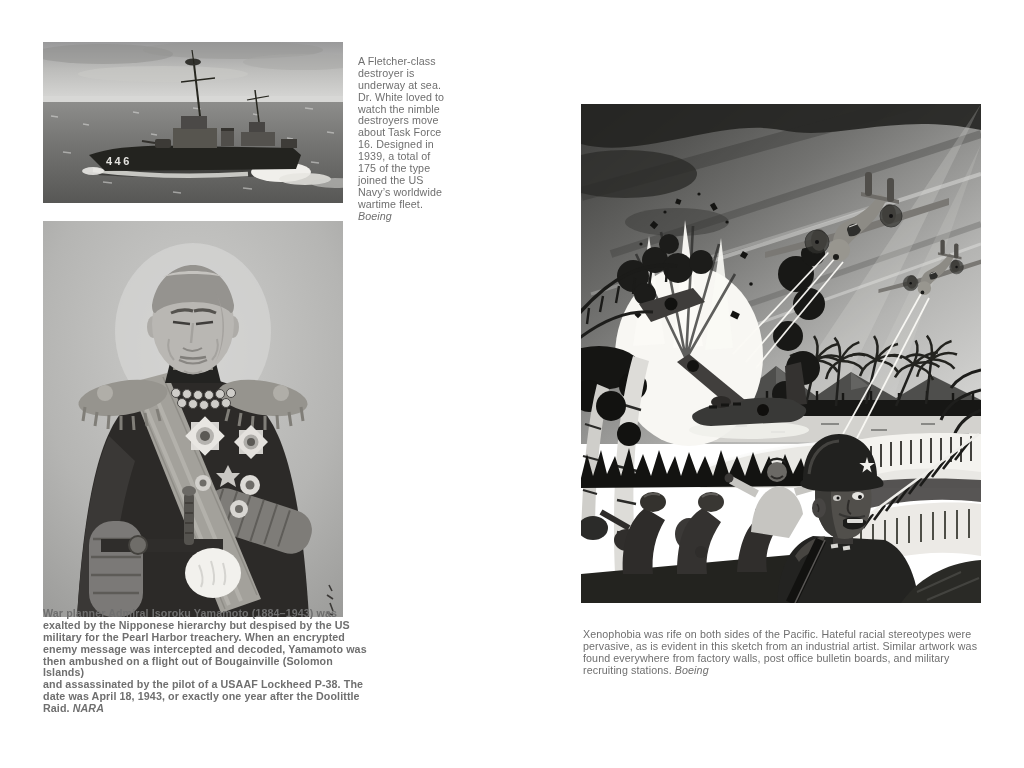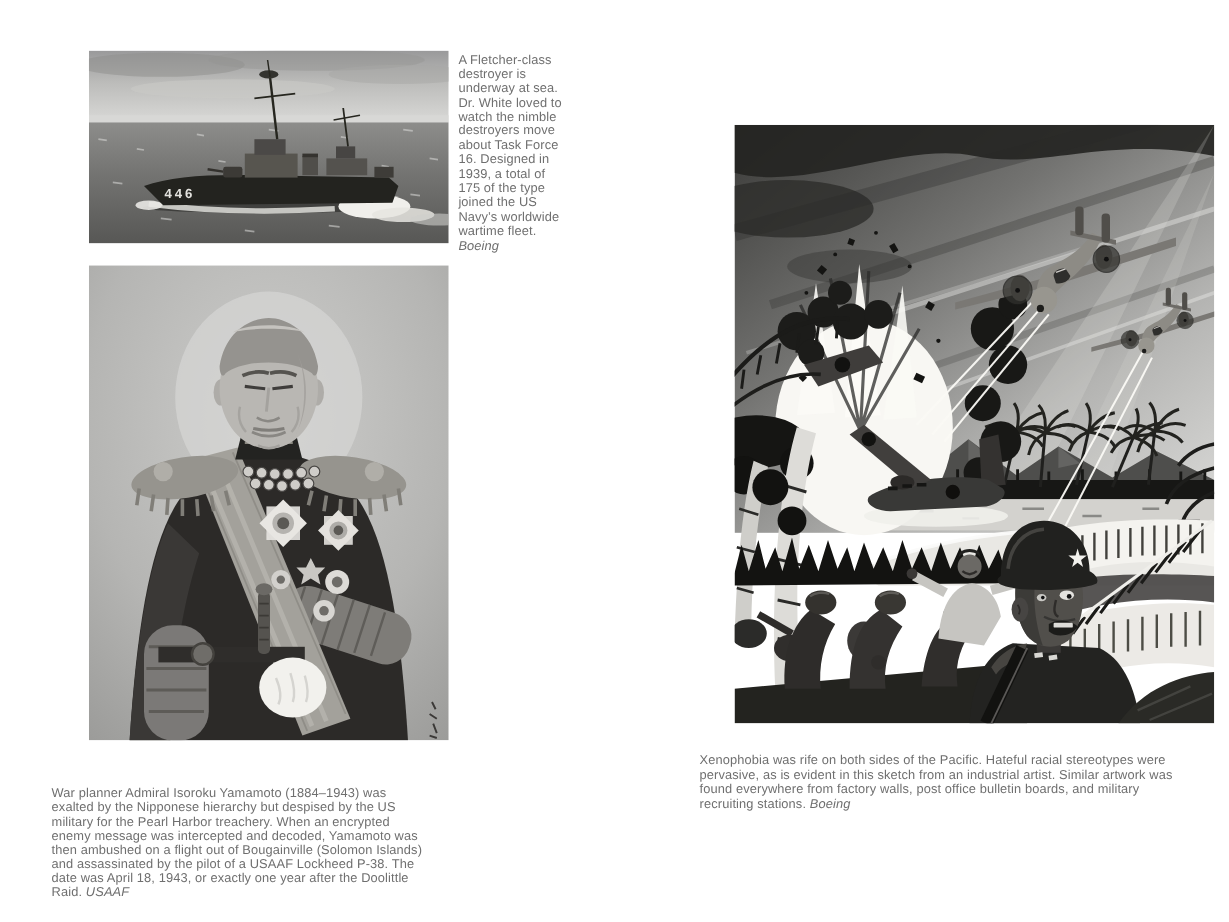--- a/index.html
+++ b/index.html
@@ -1,18 +1,18 @@
 <!DOCTYPE html>
 <html><head>
 <meta charset="utf-8">
 <style>
   html,body{margin:0;padding:0;background:#ffffff;}
   .spread{position:relative;width:1024px;height:768px;background:#fff;overflow:hidden;
           font-family:"Liberation Sans",sans-serif;}
-  .photo{position:absolute;overflow:hidden;margin-left:31px;}
+  .photo{position:absolute;overflow:hidden;}
   .photo svg{display:block;width:100%;height:100%;}
   .cap{position:absolute;font-size:10.7px;line-height:11.9px;color:#6f6f6f;
        white-space:pre-line;letter-spacing:0.1px;}
   .credit{font-style:italic;}
   .credit.block{display:block;}
 </style>
 </head>
 <body>
 
 <div class="spread">
@@ -68,21 +68,21 @@
         <rect x="198" y="90" width="34" height="14" fill="#54524e"></rect>
         <rect x="206" y="80" width="16" height="10" fill="#474543"></rect>
         <path d="M216,80 L212,48" stroke="#26261f" stroke-width="1.5"></path>
         <path d="M204,58 L226,54" stroke="#26261f" stroke-width="1.2"></path>
         <rect x="238" y="97" width="16" height="9" fill="#3e3c38"></rect>
         <text x="63" y="123" font-size="11" font-weight="bold" letter-spacing="2.5" fill="#e3e2de" font-family="Liberation Sans, sans-serif">446</text>
       </g>
     </svg>
   </div>
 
-  <div class="cap" style="left:358px;top:33px;width:106px;margin-left:24px;">
+  <div class="cap" style="left:358px;top:44px;width:106px;">
     <span>A Fletcher-class
 destroyer is
 underway at sea.
 Dr. White loved to
 watch the nimble
 destroyers move
 about Task Force
 16. Designed in
 1939, a total of
 175 of the type
@@ -192,29 +192,29 @@
         <path d="M137,136 q13,3 26,0" stroke="#807e7a" stroke-width="2.6" fill="none"></path>
         <path d="M136,139 q14,7 28,0" stroke="#7d7b77" stroke-width="2.2" fill="none" opacity=".8"></path>
         <path d="M141,150 q9,5 18,0" stroke="#a3a19d" stroke-width="2" fill="none"></path>
       </g>
       <g>
         <path d="M286,364 l3,6 M284,374 l6,4 M287,382 l3,8 M284,392 l6,2" stroke="#3b3937" stroke-width="1.6" fill="none"></path>
       </g>
     </svg>
   </div>
 
-  <div class="cap" style="left:43px;top:644px;width:332px;">
+  <div class="cap" style="left:43px;top:596px;width:332px;font-weight:bold;">
     <span>War planner Admiral Isoroku Yamamoto (1884–1943) was
 exalted by the Nipponese hierarchy but despised by the US
 military for the Pearl Harbor treachery. When an encrypted
 enemy message was intercepted and decoded, Yamamoto was
 then ambushed on a flight out of Bougainville (Solomon Islands)
 and assassinated by the pilot of a USAAF Lockheed P-38. The
 date was April 18, 1943, or exactly one year after the Doolittle
-Raid. </span><span class="credit">USAAF</span>
+Raid. </span><span class="credit">NARA</span>
   </div>
 
   <div class="photo" style="left:581px;top:104px;width:400px;height:499px;">
     <svg viewBox="0 0 400 499" preserveAspectRatio="none">
       <defs>
         <linearGradient id="ssky" x1="0" y1="0" x2="0.9" y2="1">
           <stop offset="0" stop-color="#3a3a38"></stop>
             <stop offset="0.38" stop-color="#737371"></stop>
           <stop offset="0.72" stop-color="#b4b4b2"></stop>
             <stop offset="1" stop-color="#d6d6d4"></stop>

